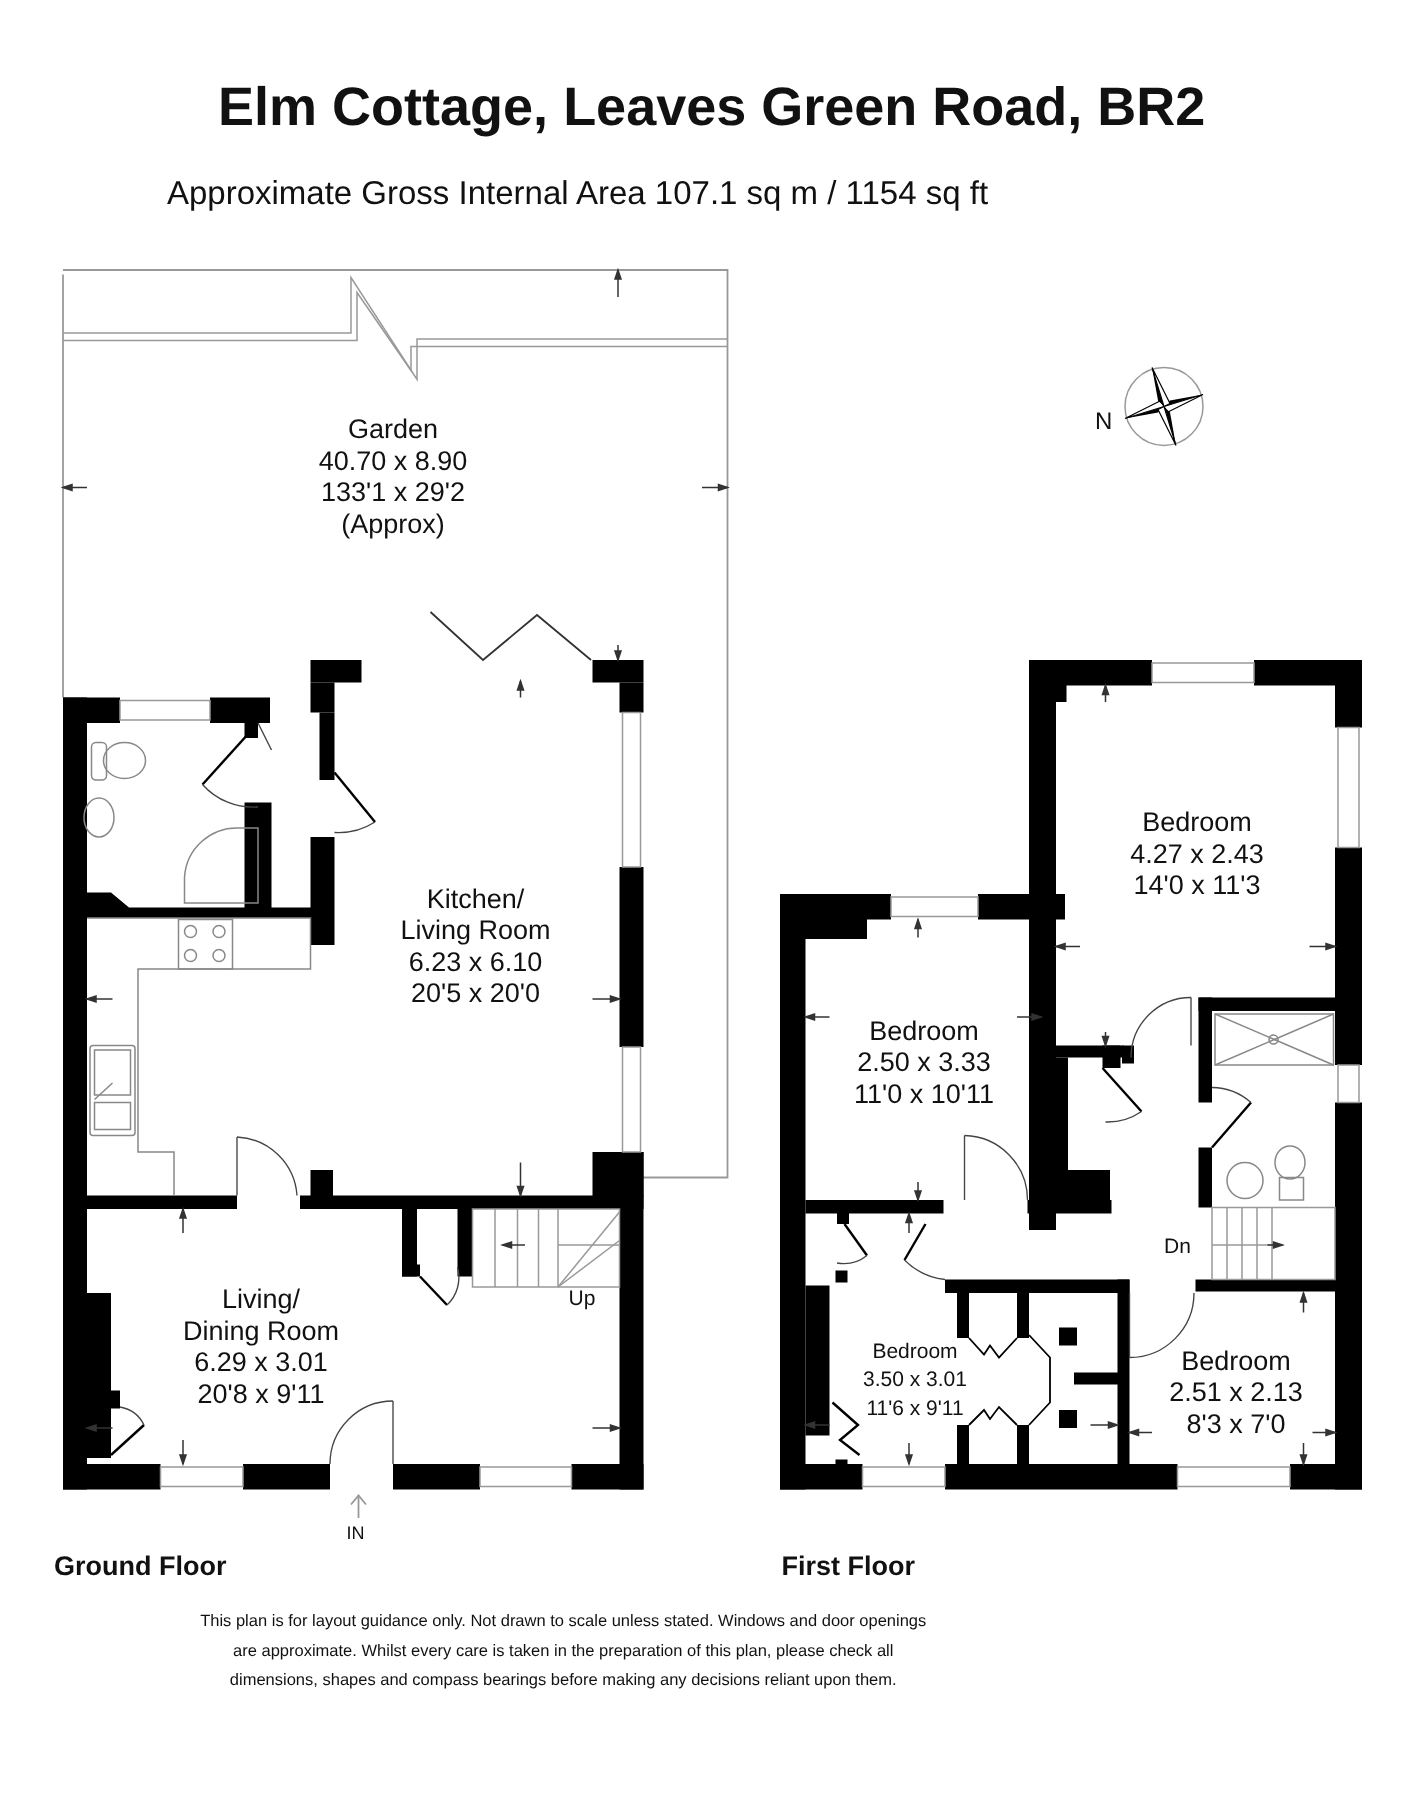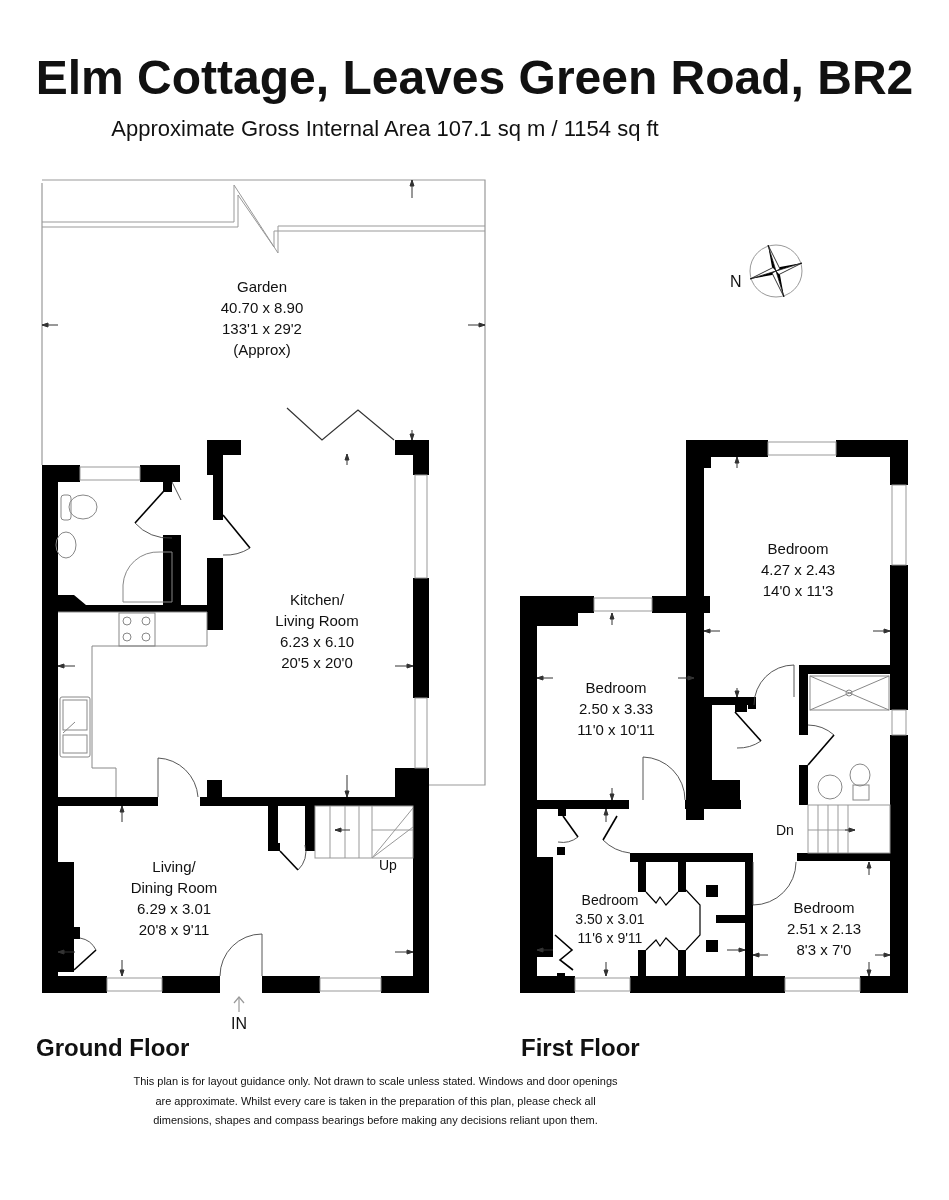--- a/index.html
+++ b/index.html
@@ -1,23 +1,23 @@
 <!DOCTYPE html>
 <html><head>
 <meta charset="utf-8">
 <style>
   html,body{margin:0;padding:0;background:#fff;}
   body{width:949px;height:1200px;position:relative;overflow:hidden;font-family:"Liberation Sans",sans-serif;color:#111;}
-  .title{position:absolute;left:0;width:949px;top:50px;text-align:center;font-weight:bold;font-size:48px;letter-spacing:0px;}
+  .title{position:absolute;left:0;width:949px;top:50px;text-align:center;font-weight:bold;font-size:36px;letter-spacing:0px;}
   .subtitle{position:absolute;left:0;width:770px;top:116px;text-align:center;font-size:22px;}
   svg.plan{position:absolute;left:0;top:0;}
-  .lbl{position:absolute;text-align:center;font-size:15px;line-height:21px;transform:translateX(-50%);white-space:nowrap;}
+  .lbl{position:absolute;text-align:center;font-size:18px;line-height:21px;transform:translateX(-50%);white-space:nowrap;}
   .lbl span{display:block;}
   .small{font-size:14px;line-height:19px;}
-  .floor-label{position:absolute;font-weight:bold;font-size:24px;}
+  .floor-label{position:absolute;font-weight:bold;font-size:18px;}
   .tag{position:absolute;font-size:14px;}
   .footer{position:absolute;left:0;width:751px;top:1072px;text-align:center;font-size:11px;line-height:19.5px;font-family:"Liberation Sans",sans-serif;}
   .footer span{display:block;}
 </style>
 </head>
 <body>
 
 <div class="title">Elm Cottage, Leaves Green Road, BR2</div>
 <div class="subtitle">Approximate Gross Internal Area 107.1 sq m / 1154 sq ft</div>
 
@@ -327,21 +327,21 @@
 </div>
 
 <div class="lbl" style="left:174px;top:856px;">
   <span>Living/</span>
   <span>Dining Room</span>
   <span>6.29 x 3.01</span>
   <span>20'8 x 9'11</span>
 </div>
 
 <div class="tag" style="left:379px;top:857px;font-size:14px;">Up</div>
-<div class="tag" style="left:231px;top:1015px;font-size:16px;">IN</div>
+<div class="tag" style="left:231px;top:1015px;font-size:12px;">IN</div>
 
 <div class="lbl" style="left:798px;top:538px;">
   <span>Bedroom</span>
   <span>4.27 x 2.43</span>
   <span>14'0 x 11'3</span>
 </div>
 <div class="lbl" style="left:616px;top:677px;">
   <span>Bedroom</span>
   <span>2.50 x 3.33</span>
   <span>11'0 x 10'11</span>

